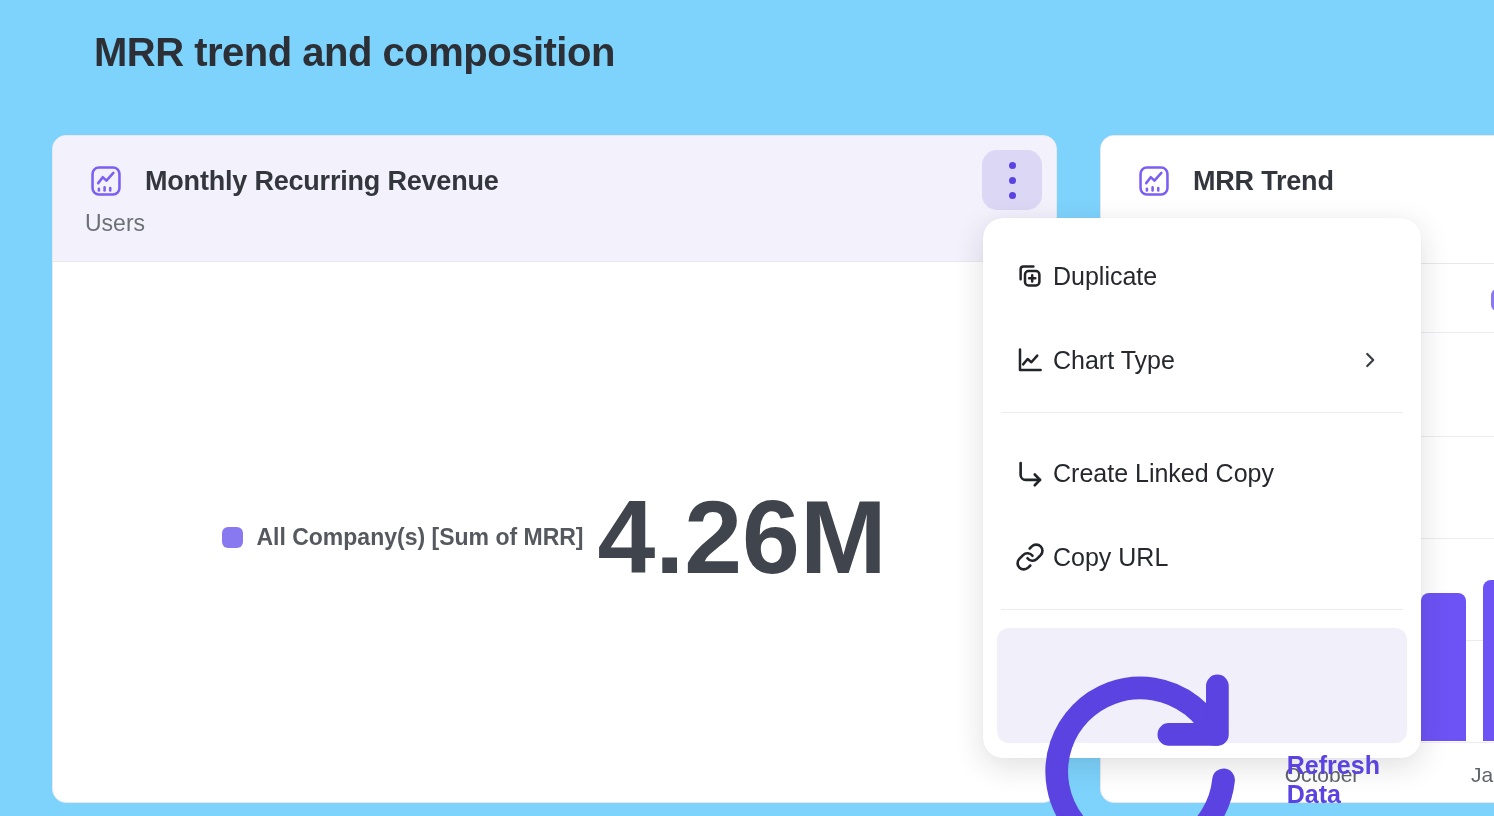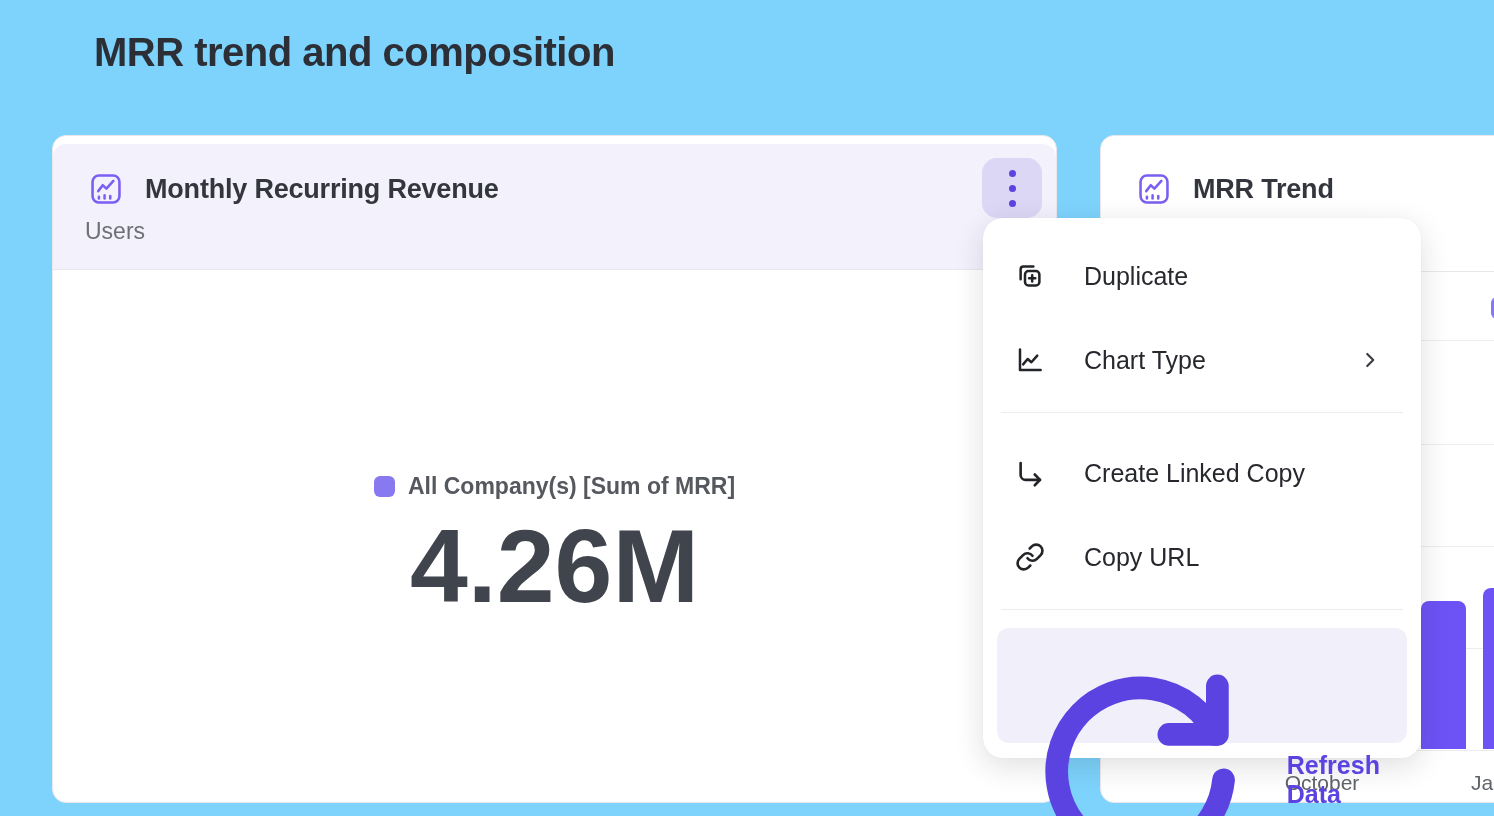--- a/index.html
+++ b/index.html
@@ -25,59 +25,59 @@
   .page-title{position:absolute;left:94px;top:30px;font-size:40px;font-weight:800;
     letter-spacing:-0.5px;color:#2c2f36;}
 
   
   .card{position:absolute;background:#fff;border:1px solid var(--card-border);
     border-radius:14px;}
   .card-left{left:52px;top:135px;width:1005px;height:668px;}
   .card-right{left:1100px;top:135px;width:512px;height:668px;}
 
   .card-header{position:relative;height:126px;border-bottom:1px solid var(--card-border);
-    border-radius:13px 13px 0 0;padding:28px 36px 0 36px;margin-top:8px;}
+    border-radius:13px 13px 0 0;padding:28px 36px 0 36px;}
   .card-left .card-header{background:var(--header-lavender);}
   .card-right .card-header{background:#fff;height:128px;}
 
   .title-row{display:flex;align-items:center;gap:22px;}
   .card-title{font-size:27px;font-weight:700;color:#33363d;letter-spacing:-0.2px;}
   .card-subtitle{margin-top:12px;margin-left:-4px;font-size:23px;color:var(--gray-text);}
 
   .chart-icon{width:34px;height:34px;color:var(--icon-purple);flex:0 0 auto;}
 
   .kebab-btn{position:absolute;top:14px;right:14px;width:60px;height:60px;
     background:var(--kebab-bg);border:none;border-radius:15px;cursor:pointer;
     display:flex;align-items:center;justify-content:center;}
   .kebab-dots{display:flex;flex-direction:column;gap:8px;}
   .kebab-dots i{width:7px;height:7px;border-radius:50%;background:var(--accent);}
 
   
-  .big-number-body{height:540px;display:flex;flex-direction:column;
+  .big-number-body{height:540px;display:flex;flex-direction:row;
     align-items:center;justify-content:center;gap:14px;padding-top:10px;}
   .legend-row{display:flex;align-items:center;gap:13px;}
   .legend-swatch{width:21px;height:21px;border-radius:6px;background:var(--swatch-purple);}
   .legend-label{font-size:23px;font-weight:600;color:#55585e;}
   .big-number{font-size:104px;font-weight:800;color:var(--number-color);line-height:1;}
 
   
   .chart-body{position:relative;height:539px;overflow:hidden;}
   .gridline{position:absolute;left:0;right:0;height:1px;background:var(--gridline);}
   .rc-legend-swatch{position:absolute;left:390px;top:25px;width:22px;height:22px;
     border-radius:6px;background:var(--swatch-purple);}
   .bar{position:absolute;bottom:62px;width:45px;background:var(--bar-purple);
     border-radius:8px 8px 0 0;}
   .x-label{position:absolute;top:499px;font-size:21px;color:#5f646b;}
   .x-label.centered{transform:translateX(-50%);margin-left:18px;}
 
   
   .menu{position:absolute;left:983px;top:218px;width:438px;height:540px;
     background:#fff;border-radius:20px;padding:16px 14px;z-index:10;
     box-shadow:0 8px 30px rgba(25,25,46,0.14), 0 0 1px rgba(0,0,0,0.08);}
-  .menu-item{display:flex;align-items:center;gap:39px;height:84px;
+  .menu-item{display:flex;align-items:center;gap:8px;height:84px;
     padding:0 26px 0 18px;border-radius:10px;cursor:pointer;}
   .menu-item .mi-icon{width:30px;height:30px;color:#222428;flex:0 0 auto;}
   .menu-item .mi-label{font-size:25px;font-weight:500;color:var(--text-dark);}
   .mi-chevron{margin-left:auto;width:22px;height:22px;color:#3a3d42;}
   .menu-divider{height:1px;background:var(--gridline);margin:10px 4px 18px 4px;}
 
   .refresh-item{display:block;height:115px;background:var(--refresh-bg);
     border-radius:12px;padding:28px 18px 0 18px;cursor:pointer;}
   .refresh-top{display:flex;align-items:center;gap:24px;}
   .refresh-top .mi-icon{color:var(--accent);}

